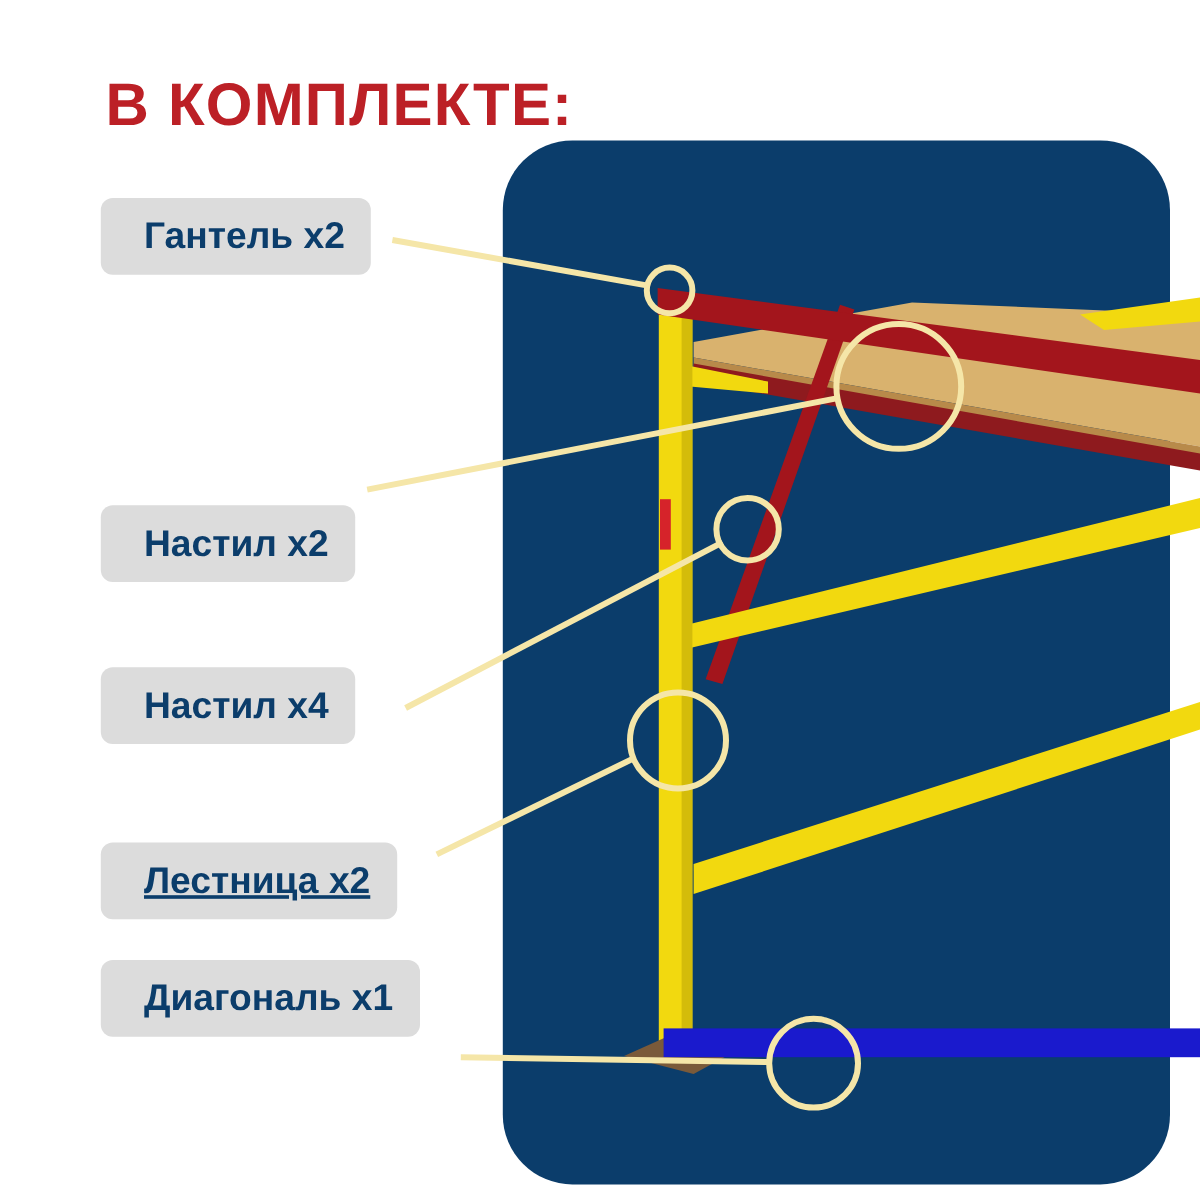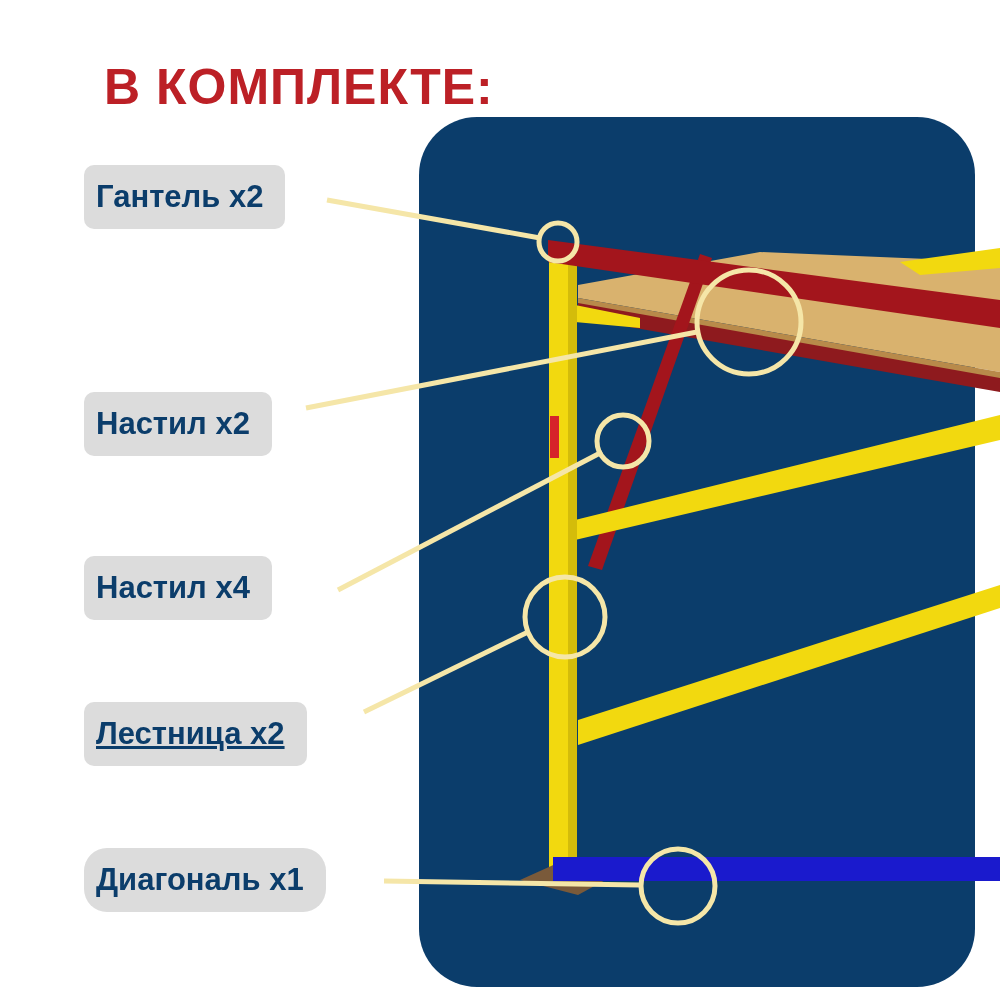--- a/index.html
+++ b/index.html
@@ -1,31 +1,31 @@
 <!DOCTYPE html>
 <html><head>
 <meta charset="utf-8">
 <style>
   html, body { margin:0; padding:0; background:#ffffff; }
   body { width:1000px; height:1000px; position:relative; overflow:hidden; font-family:"Liberation Sans", "DejaVu Sans", sans-serif; }
   .title {
     position:absolute; left:88px; top:62px;
     font-family:"Liberation Sans", "DejaVu Sans", sans-serif;
     font-weight:900; font-size:50px; letter-spacing:1px;
-    color:#BC2026; line-height:1;margin-left:16px;
+    color:#BC2026; line-height:1;
   }
   .panel {
     position:absolute; left:419px; top:117px; width:556px; height:870px;
     background:#0B3D6B; border-radius:58px;
   }
   .label {
     position:absolute; left:84px; height:64px;
     background:#DCDCDC; border-radius:10px;
     color:#0B3D6B; font-weight:700; font-size:31px;
-    display:flex; align-items:center; padding:0 22px 0 12px;
+    display:flex; align-items:center; padding:0 22px 0 36px;
     box-sizing:border-box;
   }
   svg.art { position:absolute; left:0; top:0; }
 </style>
 </head>
 <body>
 
 <div class="title">В КОМПЛЕКТЕ:</div>
 
 <div class="panel"></div>
@@ -77,24 +77,24 @@
     <circle cx="565" cy="617" r="40"></circle>
 
     <line x1="384" y1="881" x2="640" y2="885"></line>
     <circle cx="678" cy="886" r="37"></circle>
   </g>
 </svg>
 
 <div class="label" style="top:165px;">
   <span>Гантель x2</span>
 </div>
-<div class="label" style="top:392px;text-align:right;">
+<div class="label" style="top:421px;text-align:right;">
   <span>Настил x2</span>
 </div>
 <div class="label" style="top:556px;">
   <span>Настил x4</span>
 </div>
 <div class="label" style="top:702px;text-decoration:underline;">
   <span>Лестница x2</span>
 </div>
-<div class="label" style="top:848px;border-radius:23px;">
+<div class="label" style="top:800px;">
   <span>Диагональ x1</span>
 </div>
 
 </body></html>

